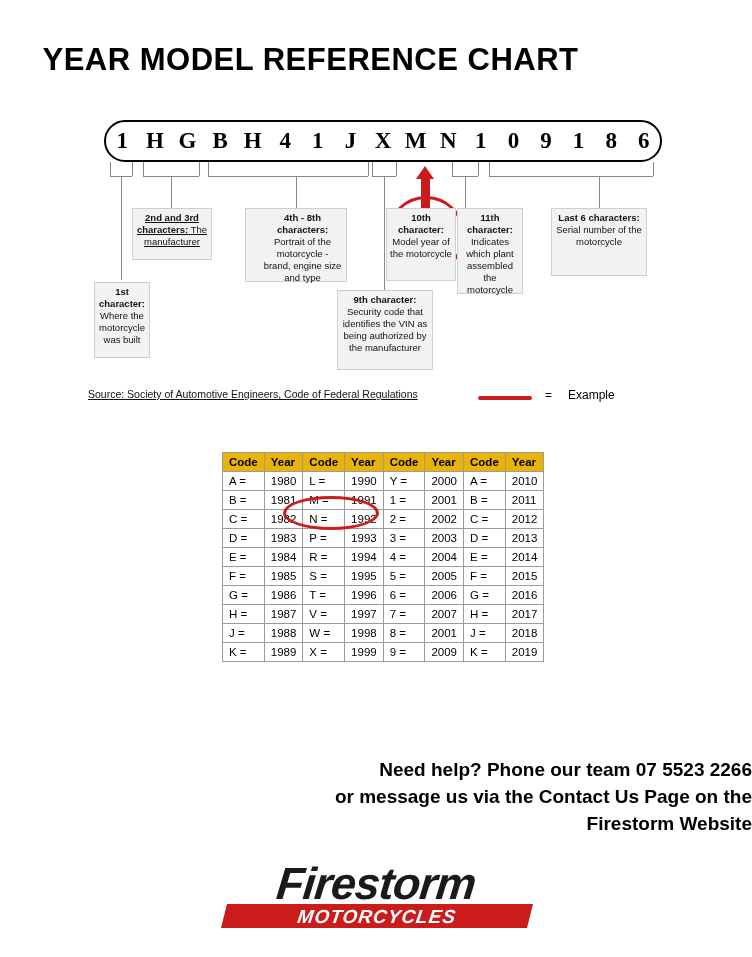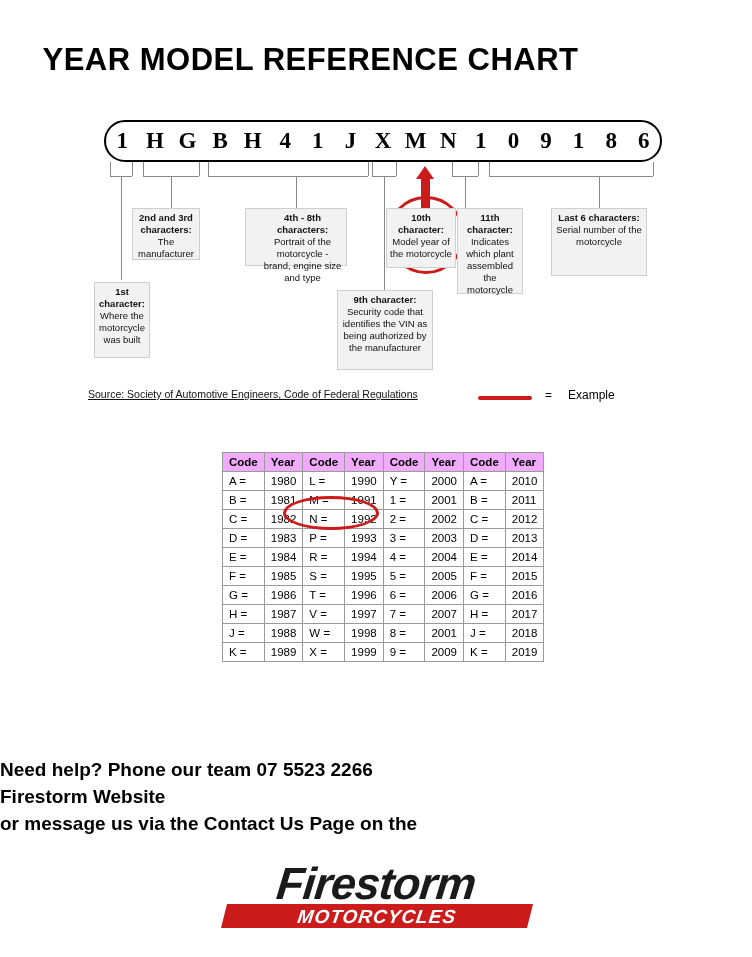--- a/index.html
+++ b/index.html
@@ -135,31 +135,31 @@
     border: 1px solid #9a9a9a;
     padding: 3px 6px;
     height: 18px;
     box-sizing: border-box;
     text-align: left;
     white-space: nowrap;
   }
   .code-table th {
     font-weight: bold;
     font-size: 11.5px;
-    background: #f0abfc;
+    background: #eab308;
   }
   .code-table td.year { text-align: left; }
 
   
   .footer-text {
     position: absolute;
     top: 756px;
     left: 0;
     width: 752px;
-    text-align: left;
+    text-align: right;
     font-size: 19px;
     font-weight: bold;
     line-height: 27px;
   }
 
   
   .logo {
     position: absolute;
     left: 196px;
     top: 858px;
@@ -260,36 +260,36 @@
 
 <div class="red-ellipse" style="left:387px; top:196px; width:78px; height:78px;"></div>
 <div class="red-arrow-stem" style="left:421px; top:178px; width:9px; height:40px;"></div>
 <div class="red-arrow-head" style="left:416px; top:166px;"></div>
 
 <div class="note" style="left:94px; top:282px; width:56px; height:76px;">
   <b>1st character:</b>
   <span>Where the motorcycle was built</span>
 </div>
 
-<div class="note" style="left:132px; top:208px; width:68px; height:52px;">
+<div class="note" style="left:132px; top:208px; width:80px; height:52px;text-decoration:underline;">
   <b>2nd and 3rd characters:</b>
   <span>The manufacturer</span>
 </div>
 
-<div class="note" style="left:245px; top:208px; width:102px; height:58px;padding-left:16px;">
+<div class="note" style="left:245px; top:208px; width:102px; height:74px;padding-left:16px;">
   <b>4th - 8th characters:</b>
   <span>Portrait of the motorcycle - brand, engine size and type</span>
 </div>
 
 <div class="note" style="left:337px; top:290px; width:96px; height:80px;">
   <b>9th character:</b>
   <span>Security code that identifies the VIN as being authorized by the manufacturer</span>
 </div>
 
-<div class="note" style="left:386px; top:208px; width:70px; height:60px;">
+<div class="note" style="left:386px; top:208px; width:70px; height:73px;">
   <b>10th character:</b>
   <span>Model year of the motorcycle</span>
 </div>
 
 <div class="note" style="left:457px; top:208px; width:66px; height:86px;">
   <b>11th character:</b>
   <span>Indicates which plant assembled the motorcycle</span>
 </div>
 
 <div class="note" style="left:551px; top:208px; width:96px; height:68px;">
@@ -416,21 +416,21 @@
       <td>K =</td>
       <td class="year">2019</td>
     </tr>
   </tbody>
 </table>
 
 <div class="red-ellipse" style="left:283px; top:496px; width:96px; height:34px;"></div>
 
 <div class="footer-text">
   <div>Need help?  Phone our team 07 5523 2266</div>
+  <div>or message us via the Contact Us Page on the</div>
   <div>Firestorm Website</div>
-  <div>or message us via the Contact Us Page on the</div>
 </div>
 
 <div class="logo">
   <div class="logo-top">Firestorm</div>
   <div class="logo-bar"></div>
   <div class="logo-bottom">MOTORCYCLES</div>
 </div>
 
 </body></html>

